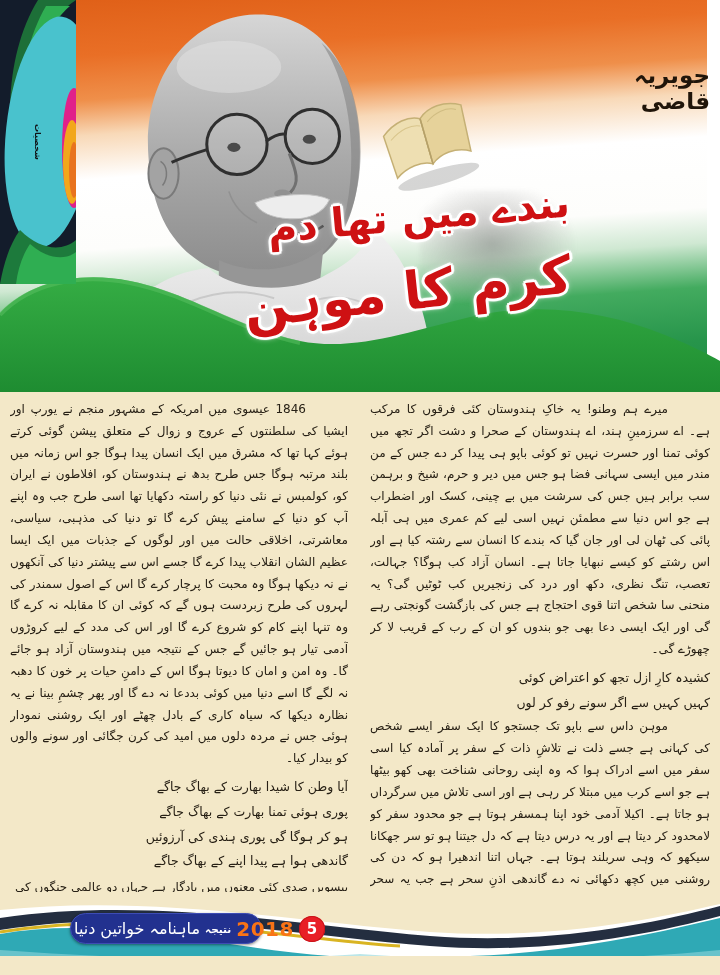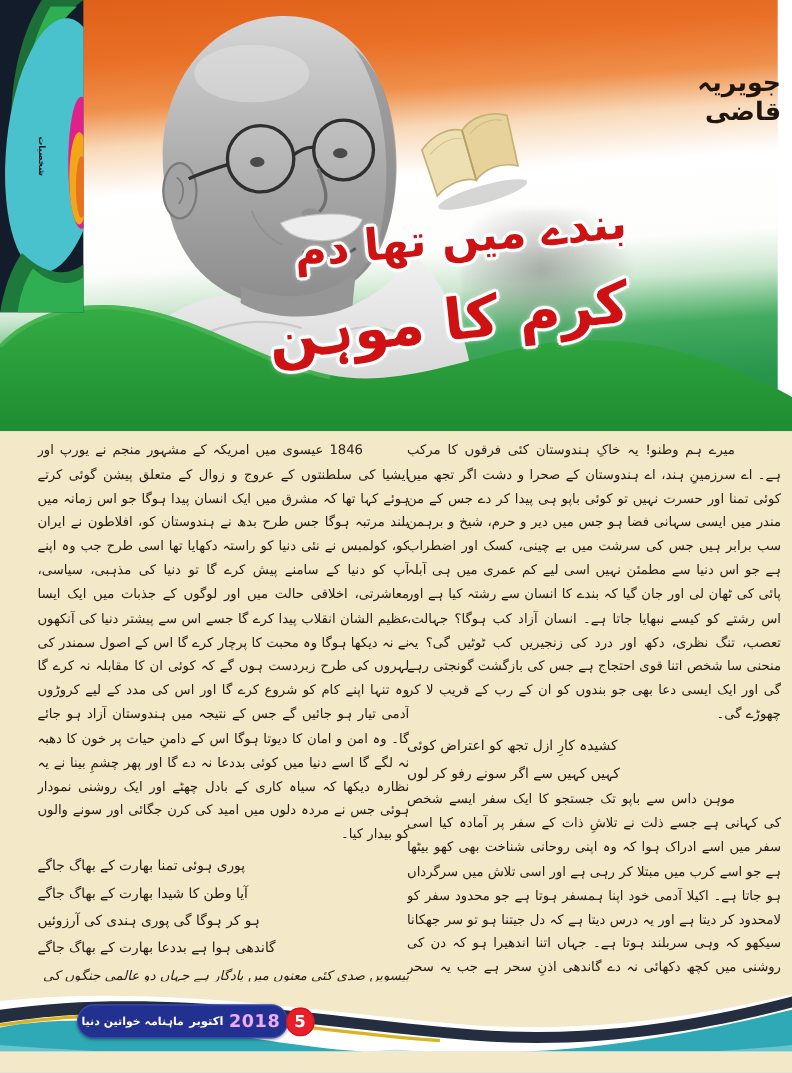--- a/index.html
+++ b/index.html
@@ -40,35 +40,35 @@
     text-shadow:-2px -2px 0 #fff,2px -2px 0 #fff,-2px 2px 0 #fff,2px 2px 0 #fff,
                  0 -3px 1px #fff,0 3px 1px #fff,-3px 0 1px #fff,3px 0 1px #fff,0 0 7px #fff;
     white-space:nowrap;
   }
   .title1{left:278px;top:192px;width:292px;font-size:40px;transform:rotate(-5deg);}
   .title2{left:268px;top:260px;width:304px;font-size:52px;transform:rotate(-6deg);}
   
   .article{position:absolute;left:0;top:393px;width:720px;height:515px;direction:rtl;color:#272015;}
   .col{position:absolute;top:6px;height:505px;overflow:hidden;font-size:12px;line-height:1.82;text-align:justify;}
   .col-right{right:10px;width:340px;}
-  .col-left{right:348px;width:338px;}
+  .col-left{right:372px;width:338px;}
   .para{margin:0 0 6px 0;text-indent:42px;}
-  .verse{margin:2px 0;text-align:left;text-indent:0;font-size:12.5px;}
-  .closing{margin-top:4px;text-indent:0;font-style:italic;}
+  .verse{margin:2px 0;text-align:right;text-indent:0;font-size:12.5px;}
+  .closing{margin-top:4px;text-indent:0;}
   
   .footer-wave{position:absolute;left:0;top:892px;width:720px;height:64px;}
   .pill{
     position:absolute;left:70px;top:913px;width:192px;height:31px;background:#22318f;
     border-radius:16px;display:flex;align-items:center;direction:ltr;
     padding:0 3px;box-sizing:border-box;gap:5px;box-shadow:0 1px 3px rgba(0,0,0,.45);
     border:1px solid #3d4cb5;
   }
-  .pill .mag{color:#fff;font-size:10px;font-weight:bold;white-space:nowrap;direction:rtl;}
+  .pill .mag{color:#fff;font-size:16px;font-weight:normal;white-space:nowrap;direction:rtl;}
   .pill .month{color:#fff;font-size:10.5px;font-weight:bold;direction:rtl;}
-  .pill .year{color:#f0abfc;font-size:16px;font-weight:bold;letter-spacing:.5px;}
+  .pill .year{color:#f97316;font-size:20px;font-weight:bold;letter-spacing:.5px;}
   .pill .pagenum{
     width:26px;height:26px;border-radius:50%;background:#e81f26;color:#fff;
     display:flex;align-items:center;justify-content:center;font-size:15px;font-weight:bold;
     flex:0 0 auto;box-shadow:0 0 0 1px #c8151b inset;
   }
 </style>
 </head>
 <body>
 
 <div class="page">
@@ -164,38 +164,38 @@
 
     <div class="col col-right">
       <p class="para">میرے ہم وطنو! یہ خاکِ ہندوستان کئی فرقوں کا مرکب ہے۔ اے سرزمینِ ہند، اے ہندوستان کے صحرا و دشت اگر تجھ میں کوئی تمنا اور حسرت نہیں تو کوئی باپو ہی پیدا کر دے جس کے من مندر میں ایسی سہانی فضا ہو جس میں دیر و حرم، شیخ و برہمن سب برابر ہیں جس کی سرشت میں بے چینی، کسک اور اضطراب ہے جو اس دنیا سے مطمئن نہیں اسی لیے کم عمری میں ہی آبلہ پائی کی ٹھان لی اور جان گیا کہ بندے کا انسان سے رشتہ کیا ہے اور اس رشتے کو کیسے نبھایا جاتا ہے۔ انسان آزاد کب ہوگا؟ جہالت، تعصب، تنگ نظری، دکھ اور درد کی زنجیریں کب ٹوٹیں گی؟ یہ منحنی سا شخص اتنا قوی احتجاج ہے جس کی بازگشت گونجتی رہے گی اور ایک ایسی دعا بھی جو بندوں کو ان کے رب کے قریب لا کر چھوڑے گی۔</p>
       <div class="verse">کشیدہ کارِ ازل تجھ کو اعتراض کوئی</div>
       <div class="verse">کہیں کہیں سے اگر سونے رفو کر لوں</div>
       <p class="para">موہن داس سے باپو تک جستجو کا ایک سفر ایسے شخص کی کہانی ہے جسے ذلت نے تلاشِ ذات کے سفر پر آمادہ کیا اسی سفر میں اسے ادراک ہوا کہ وہ اپنی روحانی شناخت بھی کھو بیٹھا ہے جو اسے کرب میں مبتلا کر رہی ہے اور اسی تلاش میں سرگرداں ہو جاتا ہے۔ اکیلا آدمی خود اپنا ہمسفر ہوتا ہے جو محدود سفر کو لامحدود کر دیتا ہے اور یہ درس دیتا ہے کہ دل جیتنا ہو تو سر جھکانا سیکھو کہ وہی سربلند ہوتا ہے۔ جہاں اتنا اندھیرا ہو کہ دن کی روشنی میں کچھ دکھائی نہ دے گاندھی اذنِ سحر ہے جب یہ سحر روشن ہوگی تو وہی زمانہ لوٹ آئے گا جب جسموں پہ چہروں کی روایت ہوگی۔</p>
     </div>
 
     <div class="col col-left">
       <p class="para">1846 عیسوی میں امریکہ کے مشہور منجم نے یورپ اور ایشیا کی سلطنتوں کے عروج و زوال کے متعلق پیشن گوئی کرتے ہوئے کہا تھا کہ مشرق میں ایک انسان پیدا ہوگا جو اس زمانہ میں بلند مرتبہ ہوگا جس طرح بدھ نے ہندوستان کو، افلاطون نے ایران کو، کولمبس نے نئی دنیا کو راستہ دکھایا تھا اسی طرح جب وہ اپنے آپ کو دنیا کے سامنے پیش کرے گا تو دنیا کی مذہبی، سیاسی، معاشرتی، اخلاقی حالت میں اور لوگوں کے جذبات میں ایک ایسا عظیم الشان انقلاب پیدا کرے گا جسے اس سے پیشتر دنیا کی آنکھوں نے نہ دیکھا ہوگا وہ محبت کا پرچار کرے گا اس کے اصول سمندر کی لہروں کی طرح زبردست ہوں گے کہ کوئی ان کا مقابلہ نہ کرے گا وہ تنہا اپنے کام کو شروع کرے گا اور اس کی مدد کے لیے کروڑوں آدمی تیار ہو جائیں گے جس کے نتیجہ میں ہندوستان آزاد ہو جائے گا۔ وہ امن و امان کا دیوتا ہوگا اس کے دامنِ حیات پر خون کا دھبہ نہ لگے گا اسے دنیا میں کوئی بددعا نہ دے گا اور پھر چشمِ بینا نے یہ نظارہ دیکھا کہ سیاہ کاری کے بادل چھٹے اور ایک روشنی نمودار ہوئی جس نے مردہ دلوں میں امید کی کرن جگائی اور سونے والوں کو بیدار کیا۔</p>
+      <div class="verse">آیا وطن کا شیدا بھارت کے بھاگ جاگے</div>
       <div class="verse">پوری ہوئی تمنا بھارت کے بھاگ جاگے</div>
-      <div class="verse">آیا وطن کا شیدا بھارت کے بھاگ جاگے</div>
       <div class="verse">ہو کر ہوگا گی پوری ہندی کی آرزوئیں</div>
-      <div class="verse">گاندھی ہوا ہے بددعا بھارت کے بھاگ جاگے</div>
+      <div class="verse">گاندھی ہوا ہے پیدا اپنے کے بھاگ جاگے</div>
       <p class="para closing">بیسویں صدی کئی معنوں میں یادگار ہے جہاں دو عالمی جنگوں کی</p>
     </div>
   </div>
 
   <svg class="footer-wave" viewBox="0 0 720 64" preserveAspectRatio="none">
     <rect x="0" y="0" width="720" height="64" fill="#f3e8c8"></rect>
     <path d="M0,18 C150,2 300,30 430,40 C550,48 650,28 720,12 L720,64 L0,64 Z" fill="#ffffff"></path>
     <path d="M0,26 C150,4 300,34 430,44 C550,53 650,32 720,14 L720,24 C650,42 550,63 430,54 C300,44 150,14 0,38 Z" fill="#242e40"></path>
     <path d="M0,40 C150,16 280,46 400,54" fill="none" stroke="#d9b422" stroke-width="3"></path>
     <path d="M0,42 C110,22 230,58 330,64 L0,64 Z" fill="#2fa9b5"></path>
     <path d="M720,26 C630,48 545,62 470,64 L720,64 Z" fill="#2fa9b5"></path>
     <path d="M0,58 C160,70 280,68 360,62 C470,70 600,70 720,58 L720,64 L0,64 Z" fill="#8fd6db" opacity="0.6"></path>
   </svg>
 
   <div class="pill">
     <span class="mag">ماہنامہ خواتین دنیا</span>
-    <span class="month">اکتوبر</span>
+    <span class="month">نتیجہ</span>
     <span class="year">2018</span>
     <span class="pagenum">5</span>
   </div>
 
 </div>
 
 </body></html>

